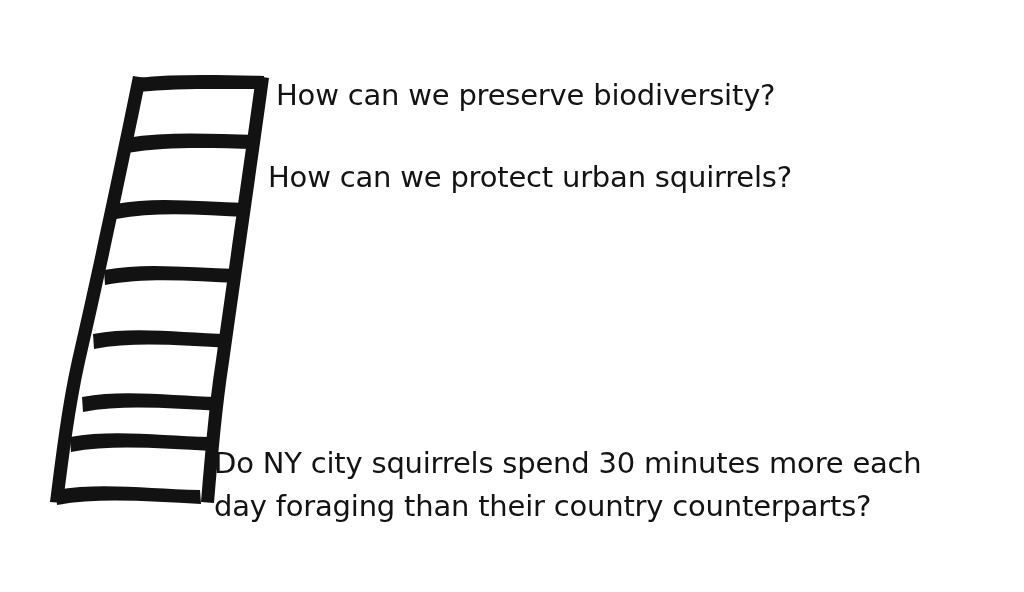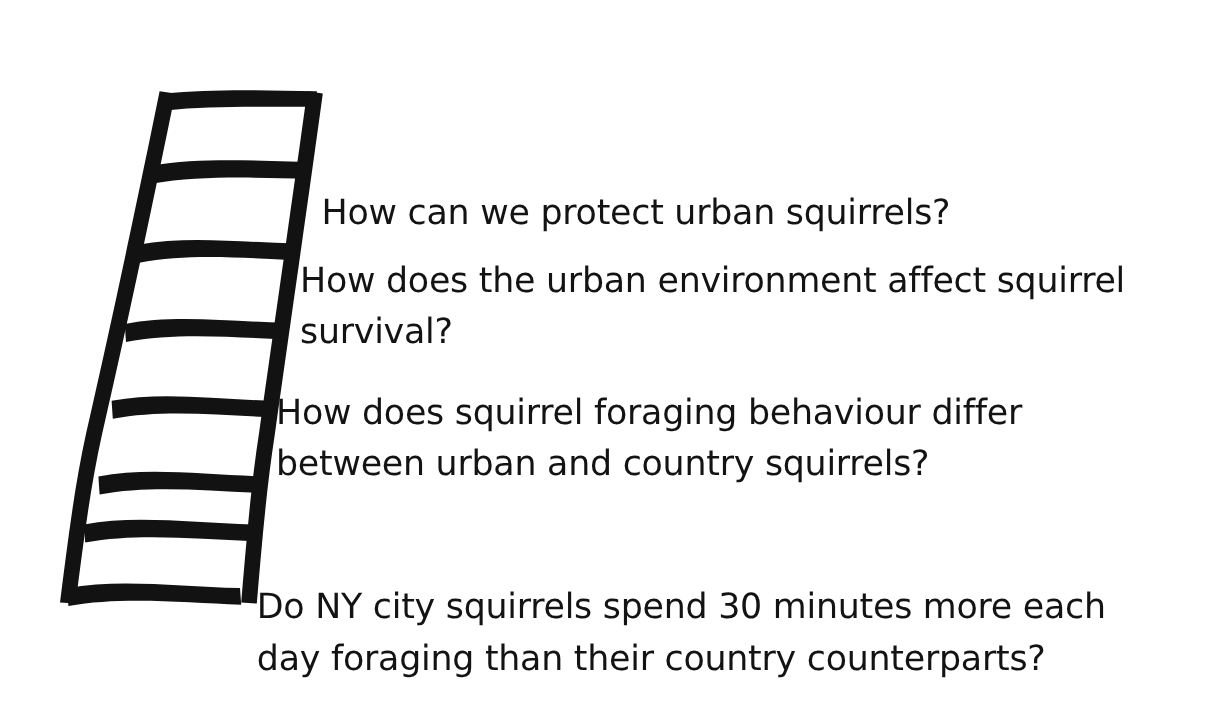--- a/index.html
+++ b/index.html
@@ -30,21 +30,21 @@
     font-size: 29px;
     font-weight: 400;
     line-height: 43px;
     letter-spacing: -0.2px;
     white-space: pre-line;
   }
   .q1 { left: 276px; top: 74px;  width: 700px; }
   .q2 { left: 268px; top: 156px; width: 700px; }
   .q3 { left: 250px; top: 212px; width: 730px; }
   .q4 { left: 230px; top: 322px; width: 700px; }
-  .q5 { left: 214px; top: 442px; width: 760px; margin-top: 42px; }
+  .q5 { left: 214px; top: 442px; width: 760px; }
 </style>
 </head>
 <body>
 
 <div id="stage">
 
   <svg id="ladder" viewBox="0 0 1024 592" xmlns="http://www.w3.org/2000/svg">
     <g fill="#121212" stroke="none">
 
       <path d="M137,78 C175,74 215,75 264,76 L265,89 C214,89 175,88 138,92 Z"></path>
@@ -64,18 +64,17 @@
       <path d="M56,490 C100,482 150,489 200,490 L201,504 C153,502 101,497 57,505 Z"></path>
     </g>
     <g fill="#121212" stroke="none">
 
       <path d="M133,76 C118,150 95,260 72,360 C62,405 56,455 50,502 L63,503 C69,456 75,407 85,362 C108,262 131,152 146,78 Z"></path>
 
       <path d="M256,76 C246,150 230,260 216,360 C209,405 205,455 201,502 L214,503 C218,456 222,407 229,362 C243,262 259,152 269,78 Z"></path>
     </g>
   </svg>
 
+  <div class="q-block q1">How can we preserve biodiversity?</div>
   <div class="q-block q2">How can we protect urban squirrels?</div>
-  <div class="q-block q3">How does the urban environment affect squirrel survival?</div>
-  <div class="q-block q4">How does squirrel foraging behaviour differ between urban and country squirrels?</div>
   <div class="q-block q5">Do NY city squirrels spend 30 minutes more each day foraging than their country counterparts?</div>
 
 </div>
 
 </body></html>

